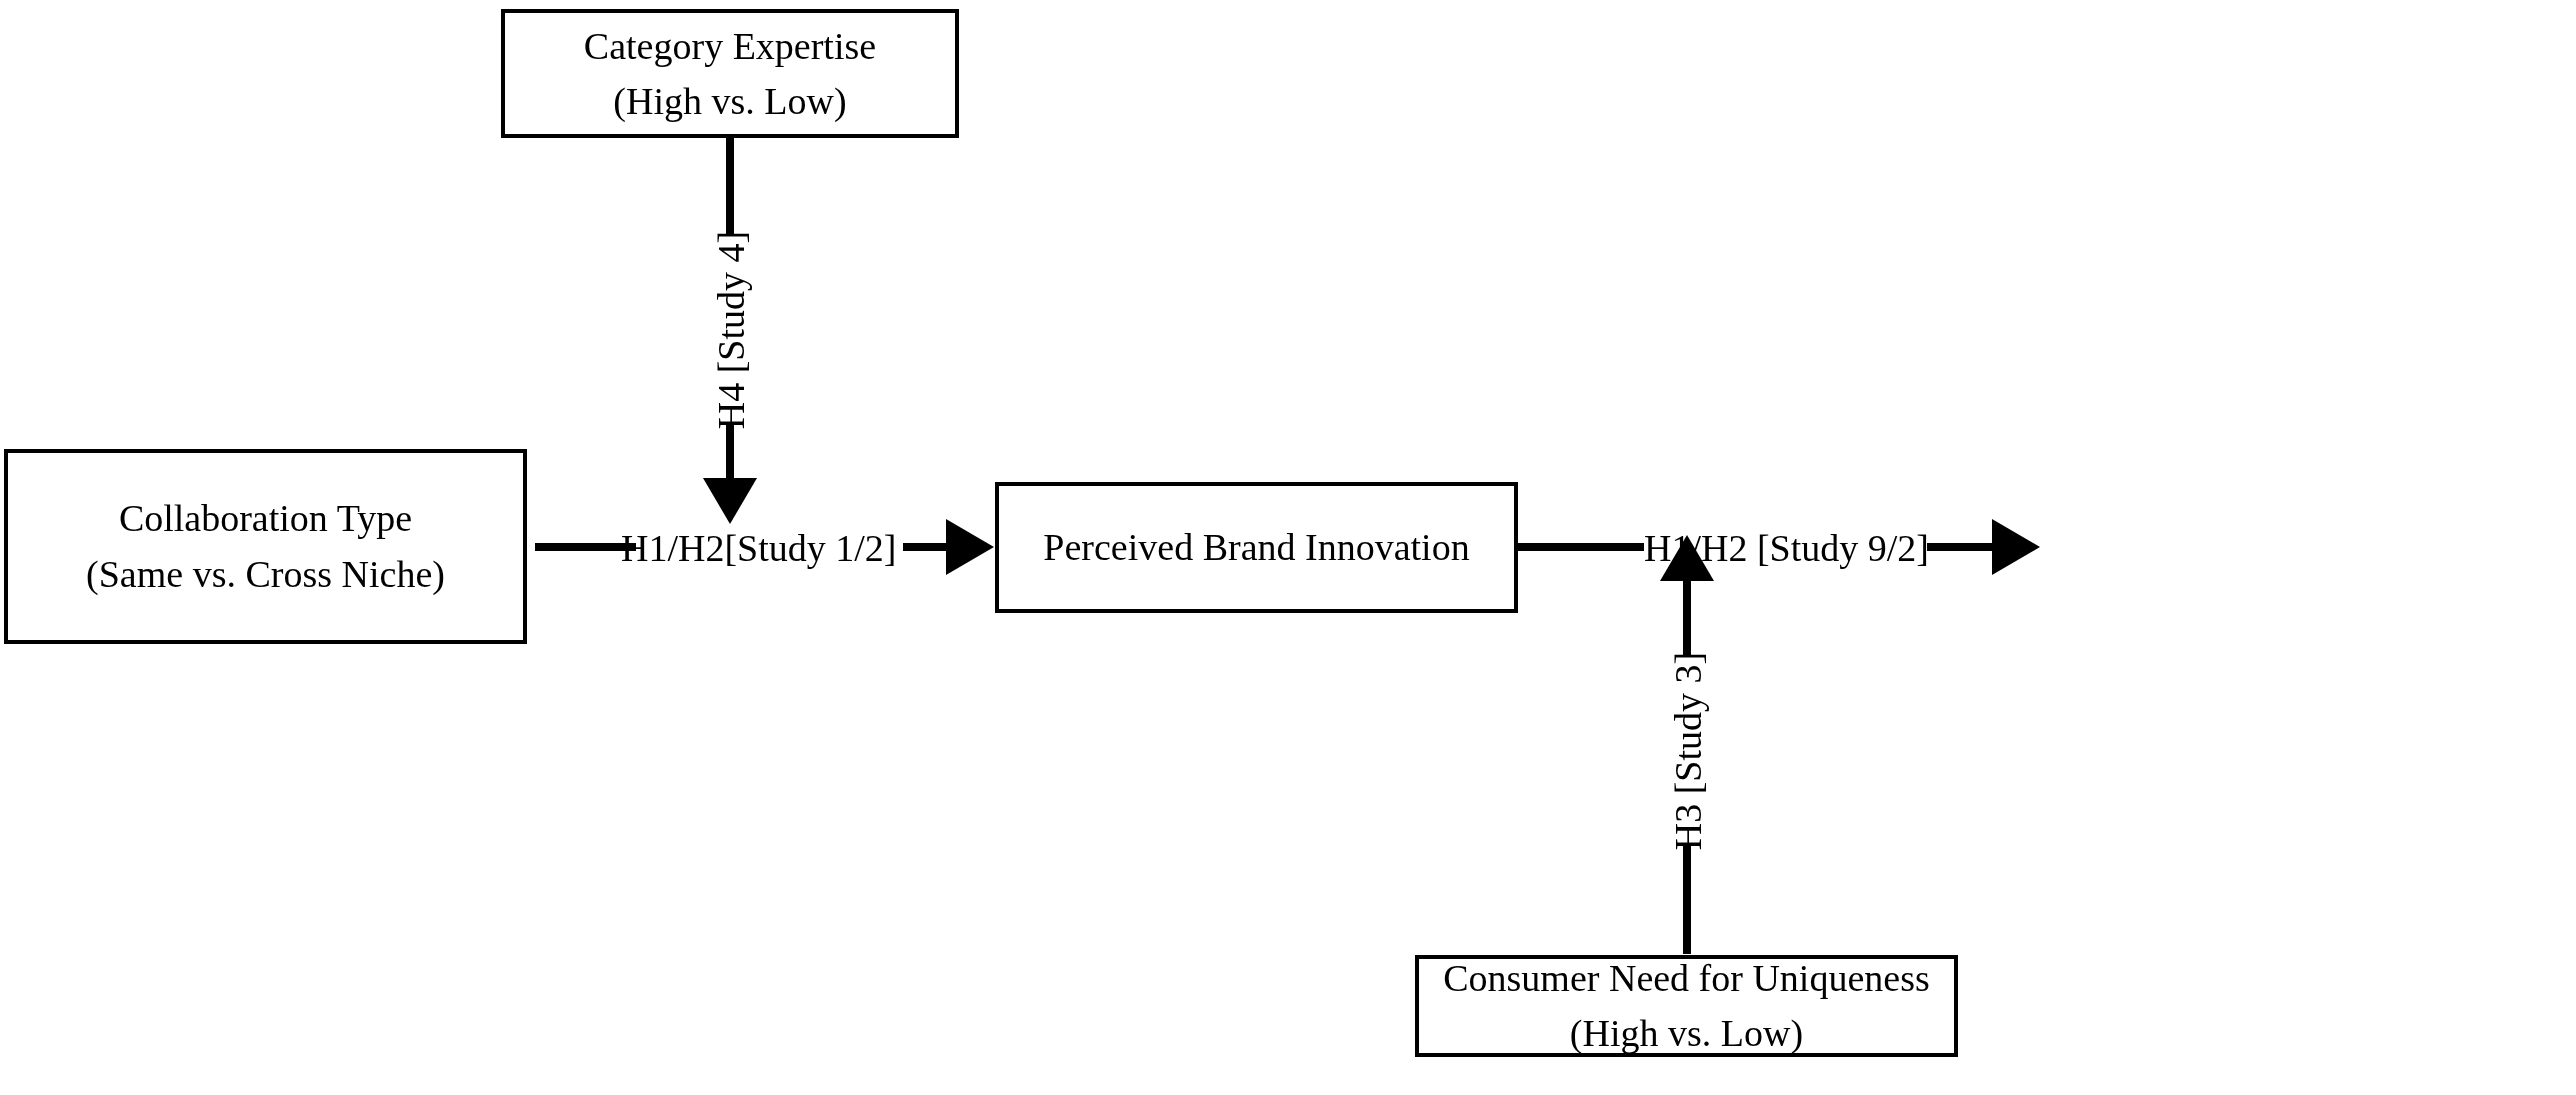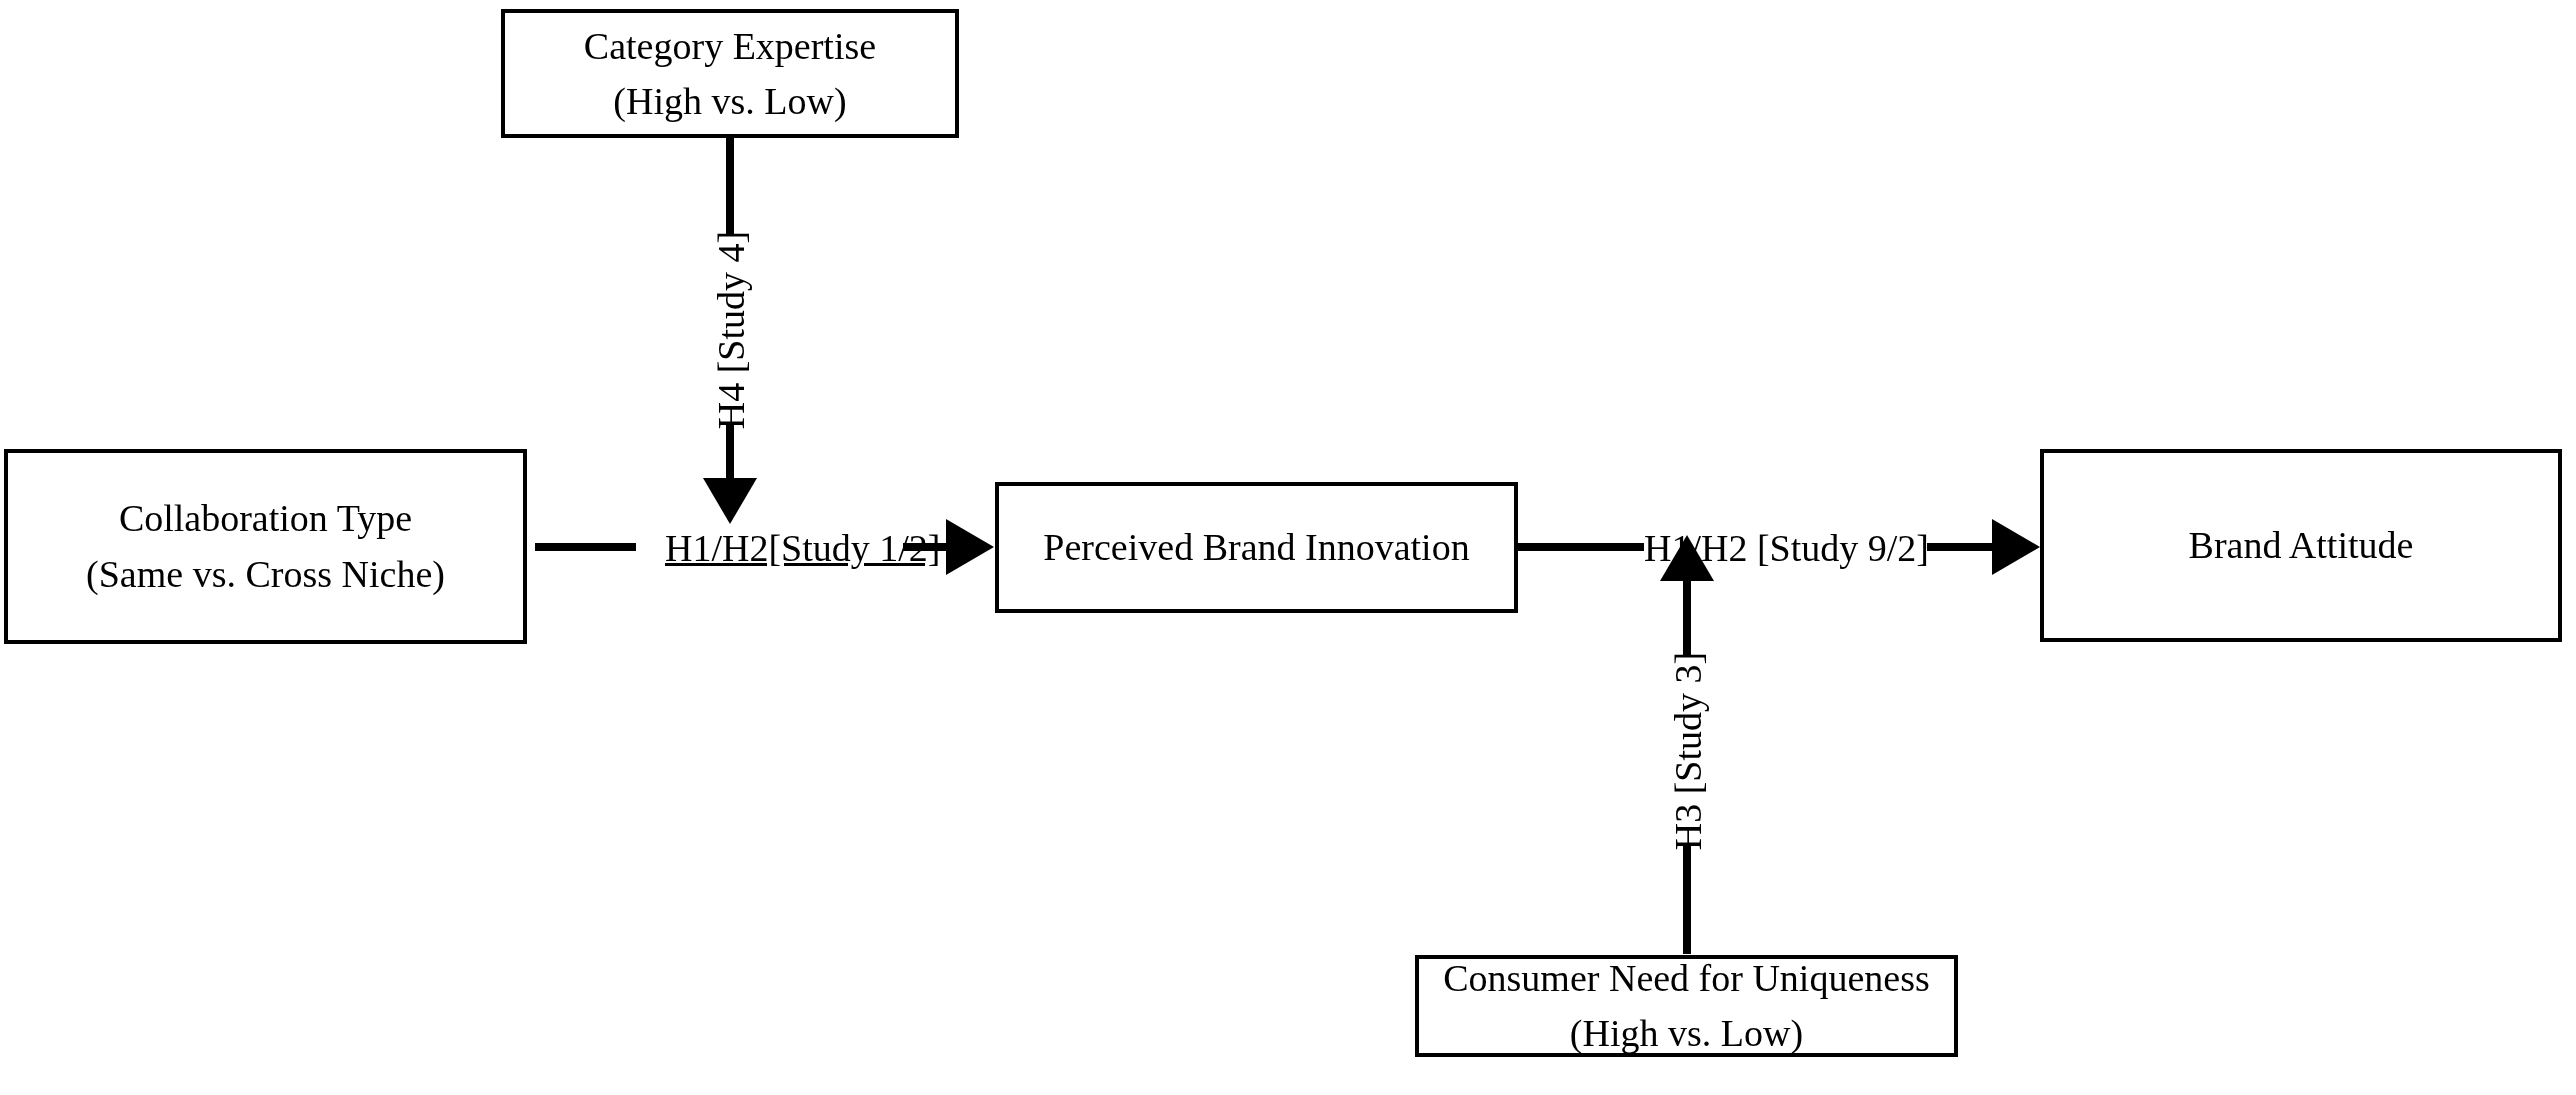--- a/index.html
+++ b/index.html
@@ -78,21 +78,21 @@
     border-top: 46px solid #000000;
   }
   .arrowhead.up {
     border-left: 27px solid transparent;
     border-right: 27px solid transparent;
     border-bottom: 46px solid #000000;
   }
 
   
   .a1-seg1 { left: 535px;  width: 101px; }
-  .a1-label { left: 665px; top: 526px; text-decoration: underline; }
+  .a1-label { left: 621px; top: 526px; }
   .a1-seg2 { left: 903px; width: 47px; }
   .a1-head { left: 946px; top: 519px; }
 
   
   .a2-seg1 { left: 1518px; width: 126px; }
   .a2-label { left: 1644px; top: 526px; }
   .a2-seg2 { left: 1927px; width: 66px; }
   .a2-head { left: 1992px; top: 519px; }
 
   
@@ -119,23 +119,20 @@
 
   <div class="box box-left">
     <span>Collaboration Type</span>
     <span>(Same vs. Cross Niche)</span>
   </div>
 
   <div class="box box-mid">
     <span>Perceived Brand Innovation</span>
   </div>
 
-  <div class="box box-right">
-    <span>Brand Attitude</span>
-  </div>
 
   <div class="box box-bottom">
     <span>Consumer Need for Uniqueness</span>
     <span>(High vs. Low)</span>
   </div>
 
   <div class="hseg a1-seg1"></div>
   <div class="edge-label a1-label">H1/H2[Study 1/2]</div>
   <div class="hseg a1-seg2"></div>
   <div class="arrowhead right a1-head"></div>

